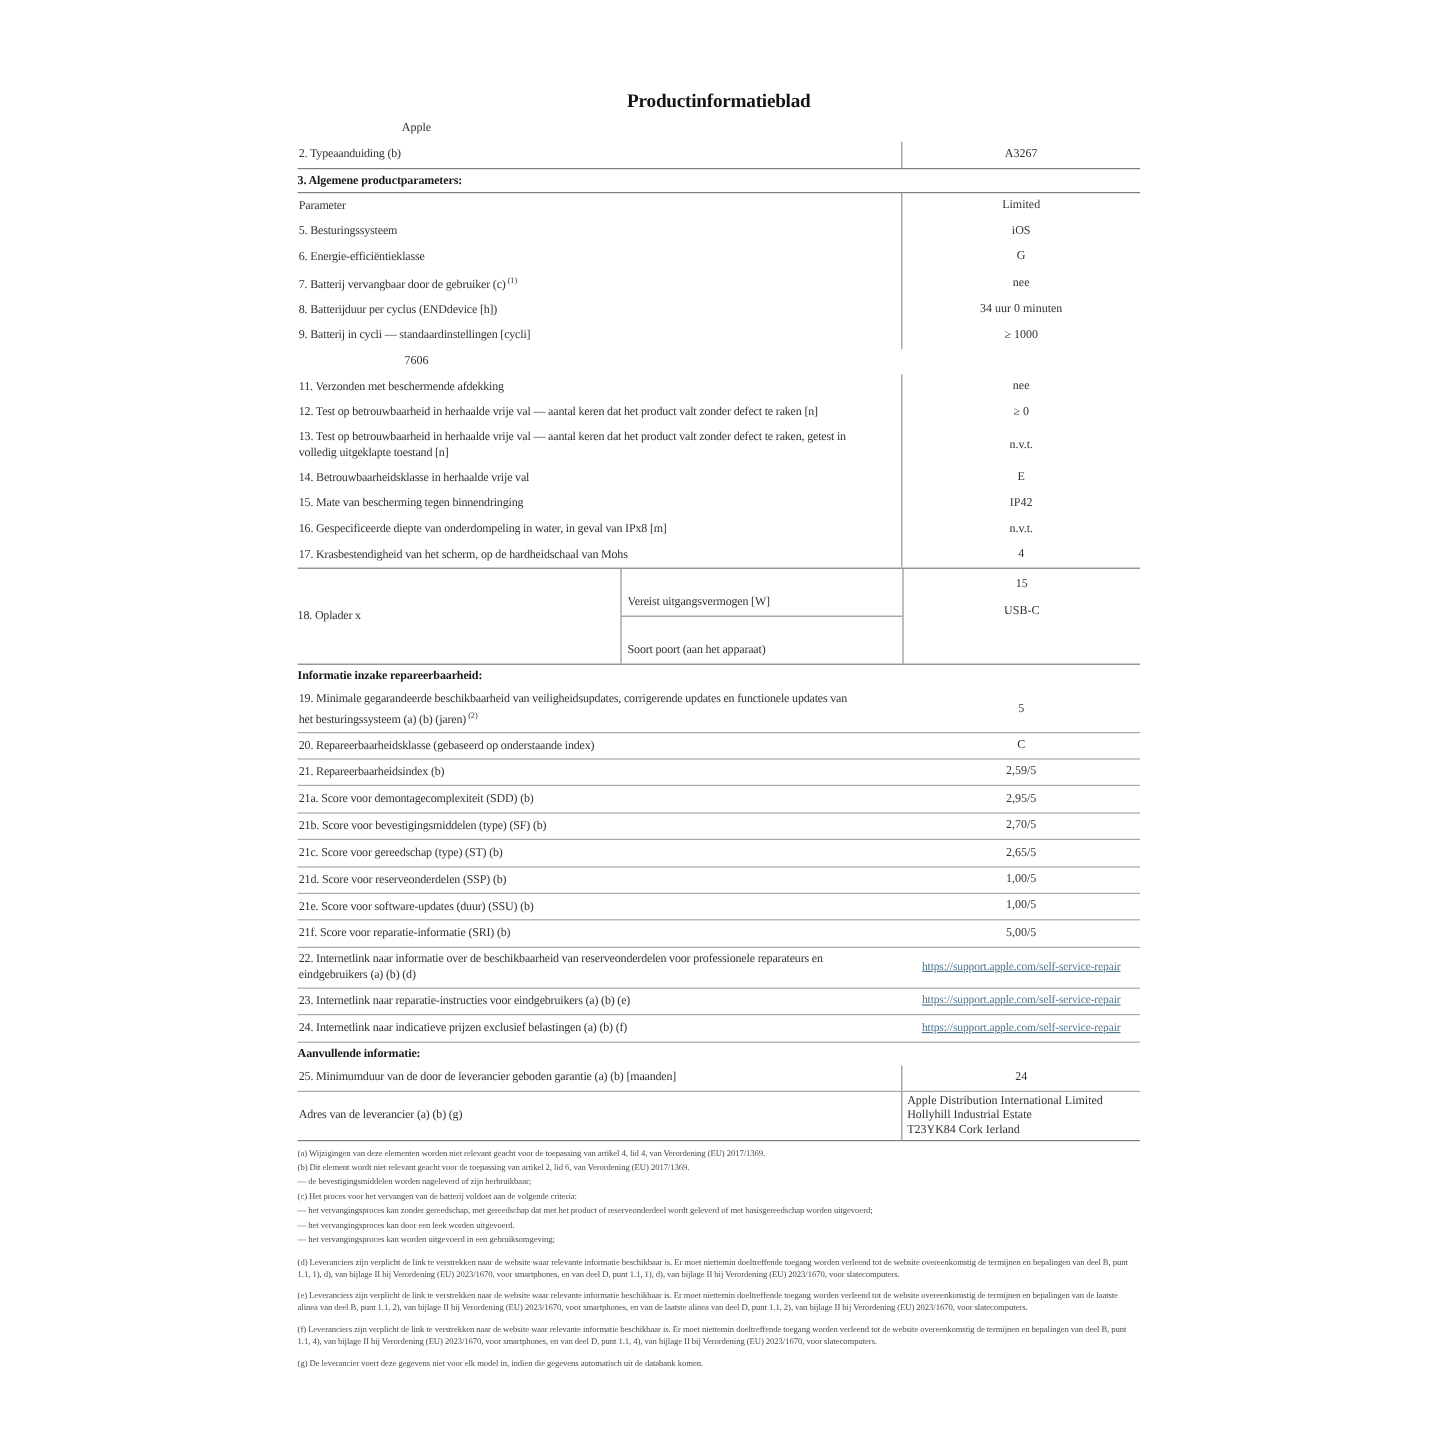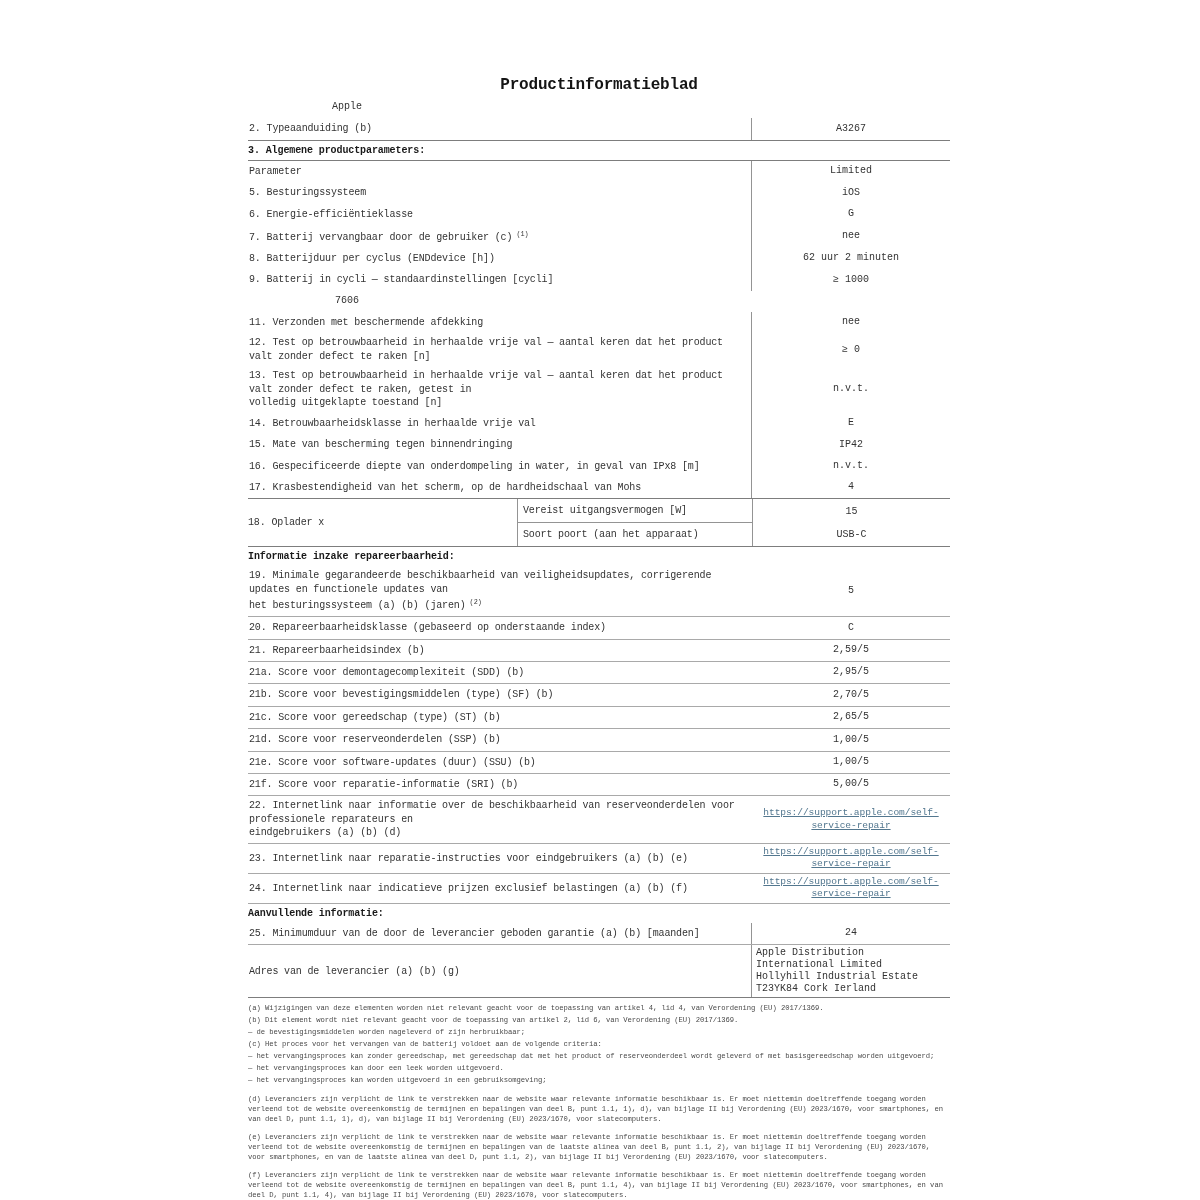--- a/index.html
+++ b/index.html
@@ -1,18 +1,18 @@
 <!DOCTYPE html>
 <html><head>
 <meta charset="utf-8">
 <style>
   html,body { margin:0; padding:0; background:#fff; }
   .page {
     position:relative; width:1200px; height:1200px; background:#ffffff;
-    font-family:Liberation Mono, monospace; color:#333;
+    font-family:Liberation Serif, serif; color:#333;
     overflow:hidden;
   }
   .content { position:absolute; left:248px; top:76px; width:702px; }
   .title {
     font-size:16px; font-weight:700; text-align:center; color:#141414;
     margin:0 0 3px 0; letter-spacing:-0.2px;
   }
   
   .r { display:flex; align-items:stretch; min-height:21.4px; }
   .l { flex:1; display:flex; align-items:center; padding:3px 8px 3px 1px; box-sizing:border-box; }
@@ -30,21 +30,21 @@
   .sec.lined.bb-strong .r:last-child { border-bottom:none; }
   .heading {
     font-weight:700; font-size:10px; color:#191919; display:flex; align-items:center;
     min-height:19px; letter-spacing:-0.1px;
   }
   .heading.h-bordered { border-bottom:1px solid #7d7d7d; }
   
   .row18 { display:flex; border-bottom:1px solid #7d7d7d; }
   .r18-label { width:269px; flex:none; display:flex; align-items:center; font-size:10px; letter-spacing:-0.15px; }
   .r18-mid { width:234px; flex:none; border-left:1px solid #949494; border-right:1px solid #949494; display:flex; flex-direction:column; }
-  .r18-mid .cell { height:23.5px; display:flex; align-items:center; padding-left:5px; font-size:10px; letter-spacing:-0.15px; box-sizing:border-box; }
+  .r18-mid .cell { height:23.5px; display:flex; align-items:center; padding-left:5px; font-size:10px; letter-spacing:-0.15px; box-sizing:border-box;margin-top:16px; }
   .r18-mid .cell:first-child { border-bottom:1px solid #949494; }
   .r18-vals { flex:1; display:flex; flex-direction:column; }
   .r18-vals .cell { height:23.5px; display:flex; align-items:center; justify-content:center; font-size:10px; }
   a.weblink { font-size:9.6px; text-decoration:underline; letter-spacing:-0.1px; }
   
   .footnotes { margin-top:4px; color:#494949; }
   .fn-line { font-size:7.2px; line-height:12px; letter-spacing:-0.05px; }
   .fn-para { font-size:7.2px; line-height:10px; margin-top:8px; letter-spacing:-0.05px; }
 </style>
 </head>
@@ -88,21 +88,21 @@
           <div class="r">
             <div class="l">
               <span class="lbl">7. Batterij vervangbaar door de gebruiker (c)<sup> (1)</sup></span>
             </div>
             <div class="v">nee</div>
           </div>
           <div class="r">
             <div class="l">
               <span class="lbl">8. Batterijduur per cyclus (ENDdevice [h])</span>
             </div>
-            <div class="v">62 uur 2 minuten</div>
+            <div class="v">34 uur 0 minuten</div>
           </div>
           <div class="r">
             <div class="l">
               <span class="lbl">9. Batterij in cycli — standaardinstellingen [cycli]</span>
             </div>
             <div class="v">≥ 1000</div>
           </div>
           <div class="r">
             <div class="v">7606</div>
           </div>

